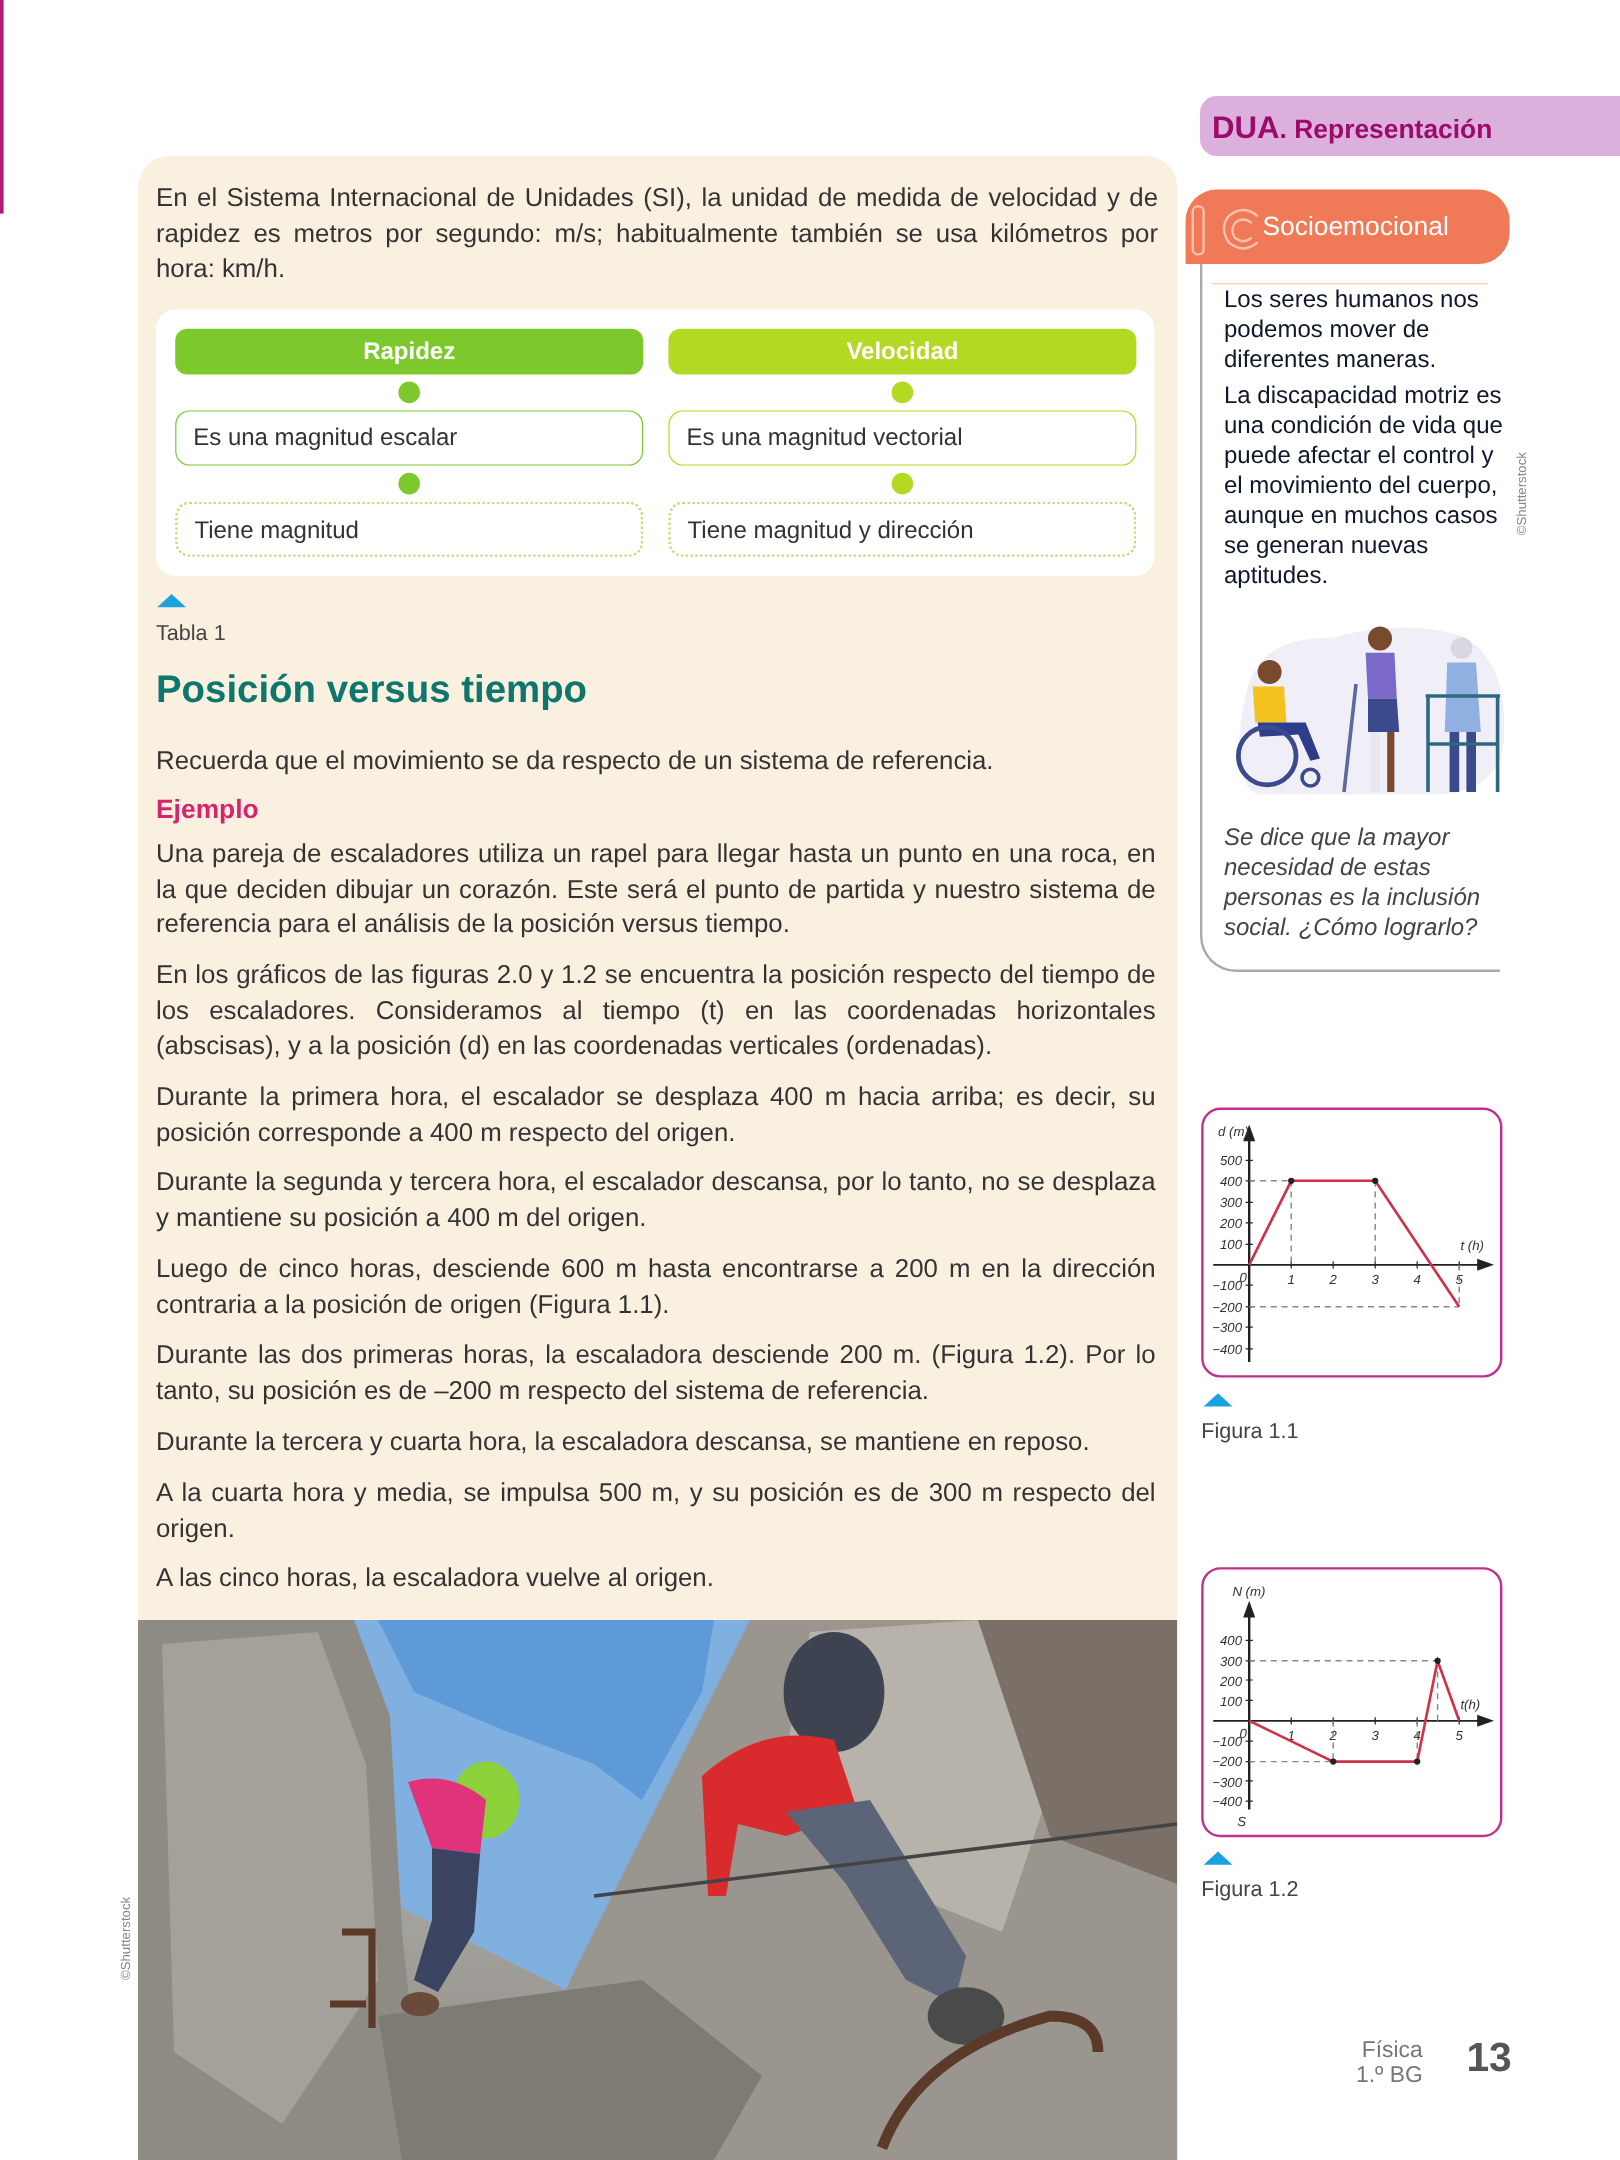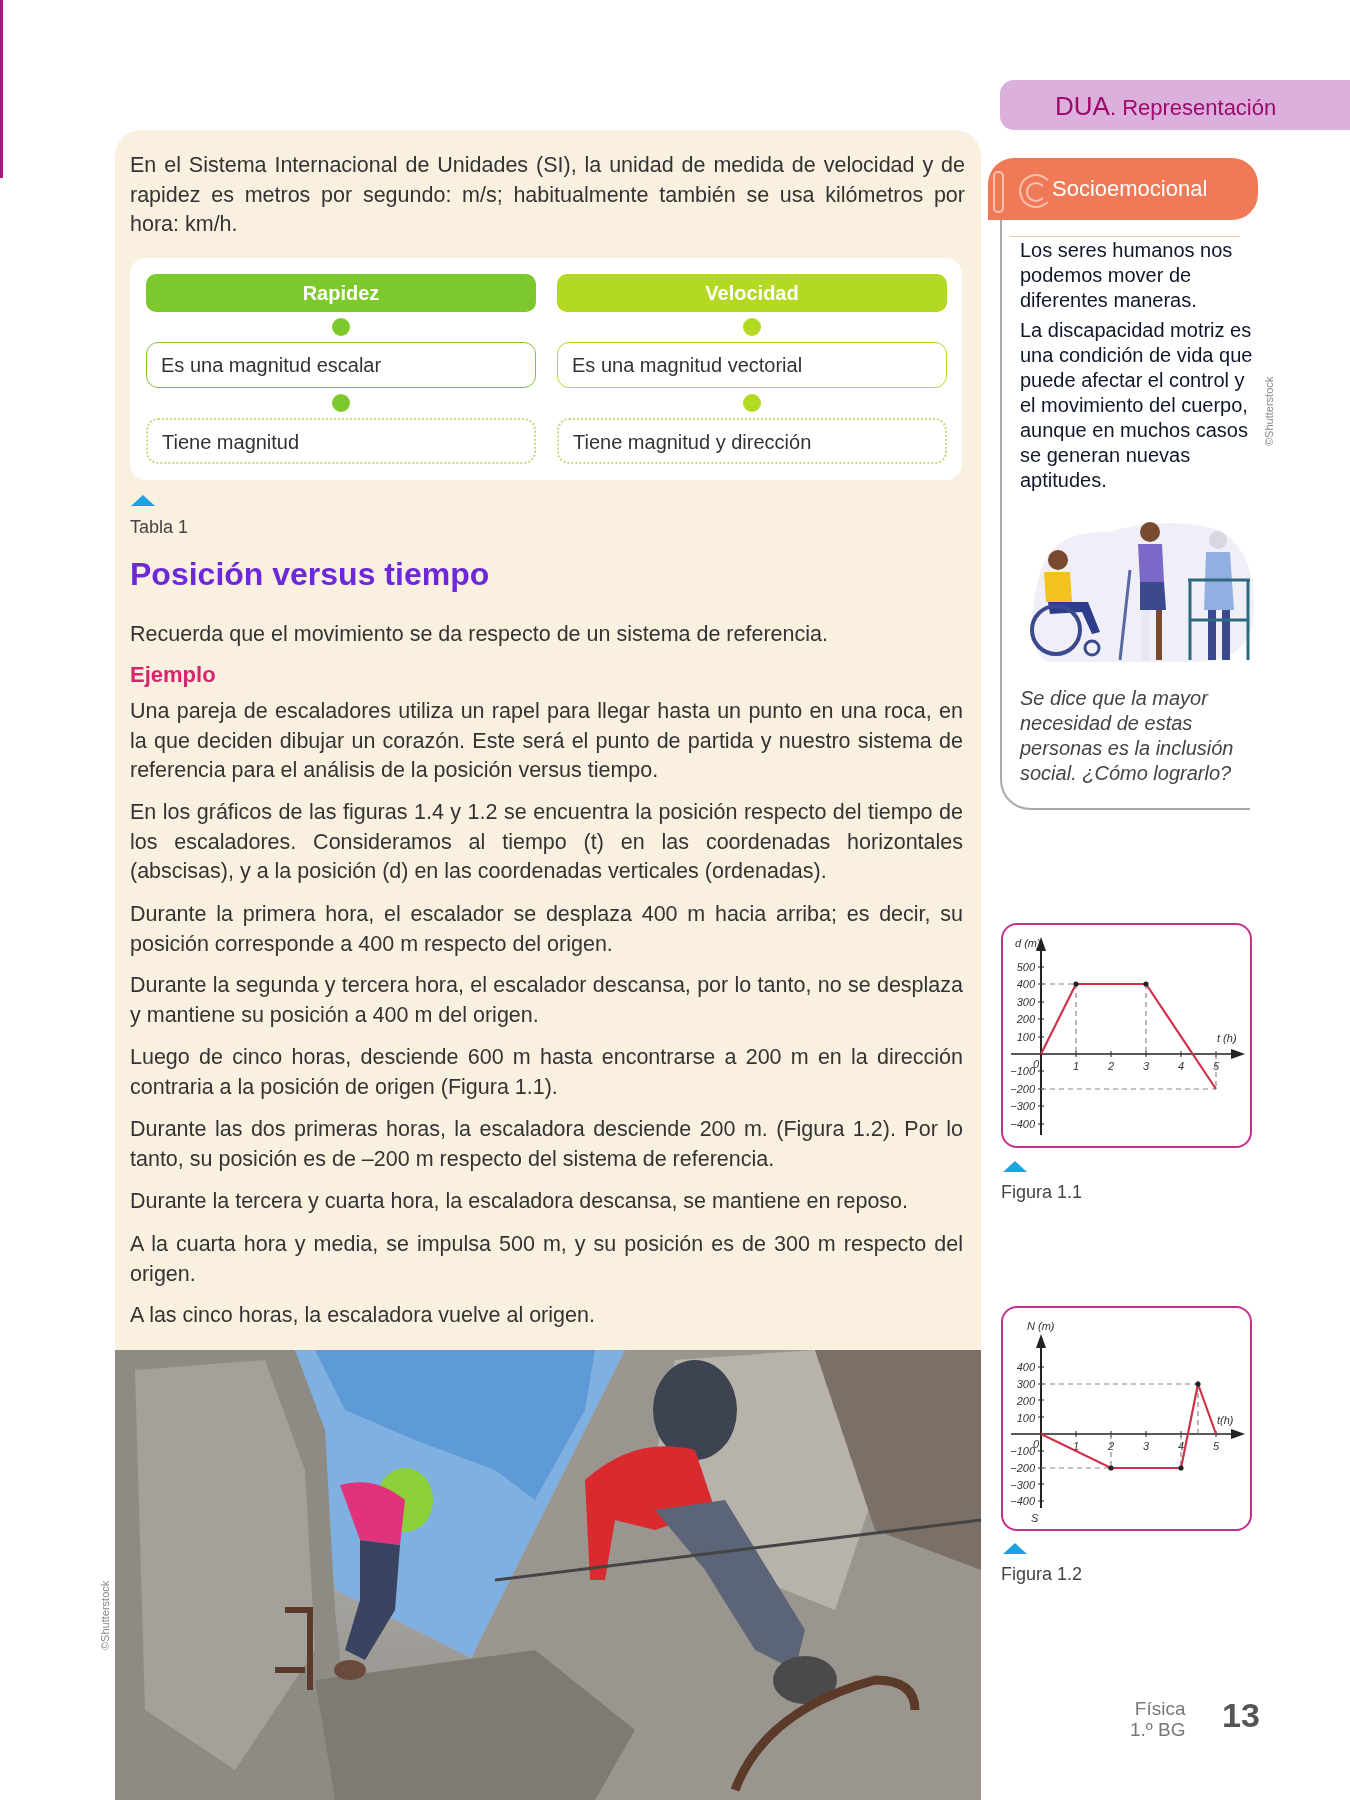--- a/index.html
+++ b/index.html
@@ -50,21 +50,21 @@
 
   .caption-tri {
     position: absolute; width: 0; height: 0;
     border-left: 12px solid transparent; border-right: 12px solid transparent;
     border-bottom: 11px solid #1aa3e0;
   }
   .caption { position: absolute; font-size: 18px; color: #444; }
 
   .section-title {
     position: absolute; left: 130px; top: 556px; font-size: 32px; font-weight: bold;
-    color: #6d28d9;
+    color: #0f766e;
   }
   .body-p {
     position: absolute; left: 130px; width: 833px;
     font-size: 21.5px; line-height: 29.5px; color: #333; text-align: justify;
   }
   .ejemplo {
     position: absolute; left: 130px; top: 662px; font-size: 22px; font-weight: bold; color: #d6246e;
   }
 
   
@@ -76,21 +76,21 @@
   .credit-vert {
     position: absolute; font-size: 11px; color: #888; white-space: nowrap;
     transform: rotate(-90deg); transform-origin: left top;
   }
 
   
   .dua-bar {
     position: absolute; left: 1000px; top: 80px; width: 350px; height: 50px;
     background: #dbb0dc; border-radius: 14px 0 0 14px;
   }
-  .dua-text { position: absolute; left: 1010px; top: 91px; font-size: 22px; color: #9c0b6a; font-weight: normal; margin-left: 45px; }
+  .dua-text { position: absolute; left: 1010px; top: 91px; font-size: 22px; color: #9c0b6a; font-weight: bold; }
   .dua-text .dua-sub { font-size: 22px; }
 
   .socio-head {
     position: absolute; left: 988px; top: 158px; width: 270px; height: 62px;
     background: #f07a58; border-radius: 26px 26px 26px 0;
   }
   .socio-title { position: absolute; left: 1052px; top: 176px; font-size: 22px; font-weight: normal; color: #fff; }
   .socio-panel {
     position: absolute; left: 1000px; top: 220px; width: 250px; height: 590px;
     border-left: 2px solid #aaa; border-bottom: 2px solid #aaa; border-radius: 0 0 0 30px;
@@ -137,21 +137,21 @@
 </div>
 
 <div class="caption-tri" style="left:131px;top:495px;"></div>
 <div class="caption" style="left:130px;top:517px;">Tabla 1</div>
 
 <h2 class="section-title">Posición versus tiempo</h2>
 
 <p class="body-p" style="top:620px;">Recuerda que el movimiento se da respecto de un sistema de referencia.</p>
 <div class="ejemplo">Ejemplo</div>
 <p class="body-p" style="top:697px;">Una pareja de escaladores utiliza un rapel para llegar hasta un punto en una roca, en la que deciden dibujar un corazón. Este será el punto de partida y nuestro sistema de referencia para el análisis de la posición versus tiempo.</p>
-<p class="body-p" style="top:798px;">En los gráficos de las figuras 1.4 y 1.2 se encuentra la posición respecto del tiempo de los escaladores. Consideramos al tiempo (t) en las coordenadas horizontales (abscisas), y a la posición (d) en las coordenadas verticales (ordenadas).</p>
+<p class="body-p" style="top:798px;">En los gráficos de las figuras 2.0 y 1.2 se encuentra la posición respecto del tiempo de los escaladores. Consideramos al tiempo (t) en las coordenadas horizontales (abscisas), y a la posición (d) en las coordenadas verticales (ordenadas).</p>
 <p class="body-p" style="top:900px;">Durante la primera hora, el escalador se desplaza 400 m hacia arriba; es decir, su posición corresponde a 400 m respecto del origen.</p>
 <p class="body-p" style="top:971px;">Durante la segunda y tercera hora, el escalador descansa, por lo tanto, no se desplaza y mantiene su posición a 400 m del origen.</p>
 <p class="body-p" style="top:1043px;">Luego de cinco horas, desciende 600 m hasta encontrarse a 200 m en la dirección contraria a la posición de origen (Figura 1.1).</p>
 <p class="body-p" style="top:1115px;">Durante las dos primeras horas, la escaladora desciende 200 m. (Figura 1.2). Por lo tanto, su posición es de –200 m respecto del sistema de referencia.</p>
 <p class="body-p" style="top:1187px;">Durante la tercera y cuarta hora, la escaladora descansa, se mantiene en reposo.</p>
 <p class="body-p" style="top:1230px;">A la cuarta hora y media, se impulsa 500 m, y su posición es de 300 m respecto del origen.</p>
 <p class="body-p" style="top:1301px;">A las cinco horas, la escaladora vuelve al origen.</p>
 
 <div class="photo">
   <svg width="866" height="450" viewBox="0 0 866 450">

